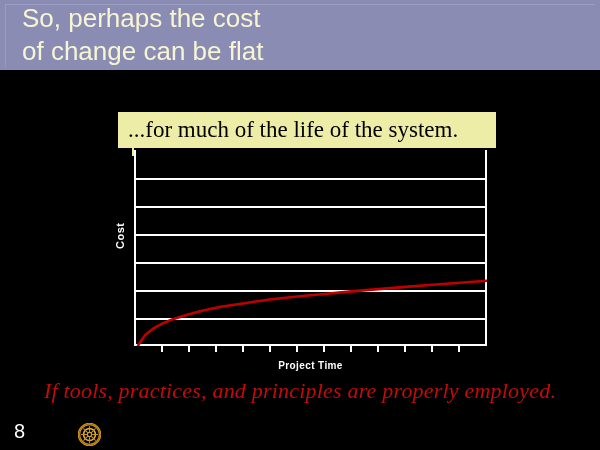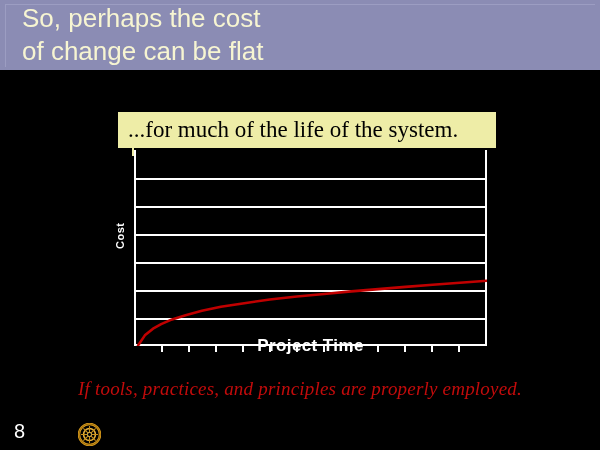--- a/index.html
+++ b/index.html
@@ -135,41 +135,41 @@
     font-weight: bold;
     letter-spacing: 0.5px;
     writing-mode: vertical-rl;
     transform: rotate(180deg);
     text-align: center;
     line-height: 20px;
   }
   #x-axis-label {
     position: absolute;
     left: 134px;
-    top: 336px;
+    top: 360px;
     width: 353px;
     text-align: center;
     color: #ffffff;
     font-family: "Liberation Sans", sans-serif;
-    font-size: 17px;
+    font-size: 10px;
     font-weight: bold;
     letter-spacing: 0.4px;
   }
 
   
   #caption {
     position: absolute;
     left: 0;
     top: 378px;
     width: 600px;
     text-align: center;
     color: #c20b0b;
     font-family: "Liberation Serif", serif;
     font-style: italic;
-    font-size: 19px;
+    font-size: 22px;
     font-weight: 400;
     letter-spacing: 0.2px;
   }
 
   
   #page-number {
     position: absolute;
     left: 14px;
     top: 420px;
     color: #ffffff;

